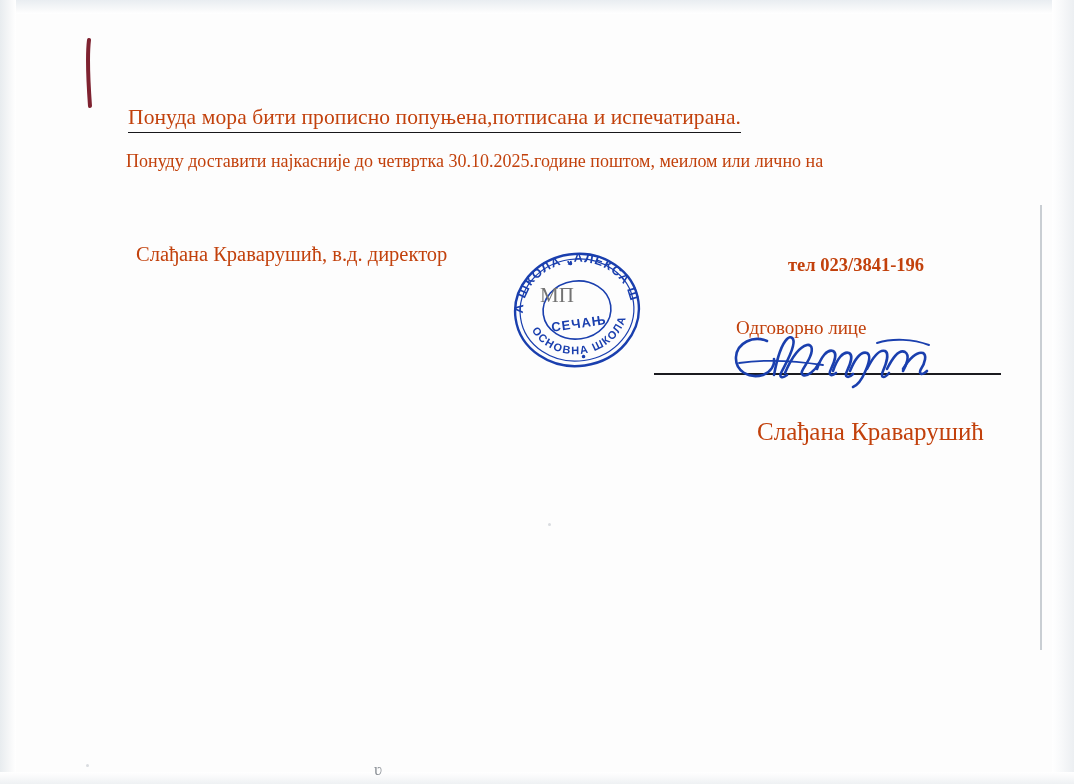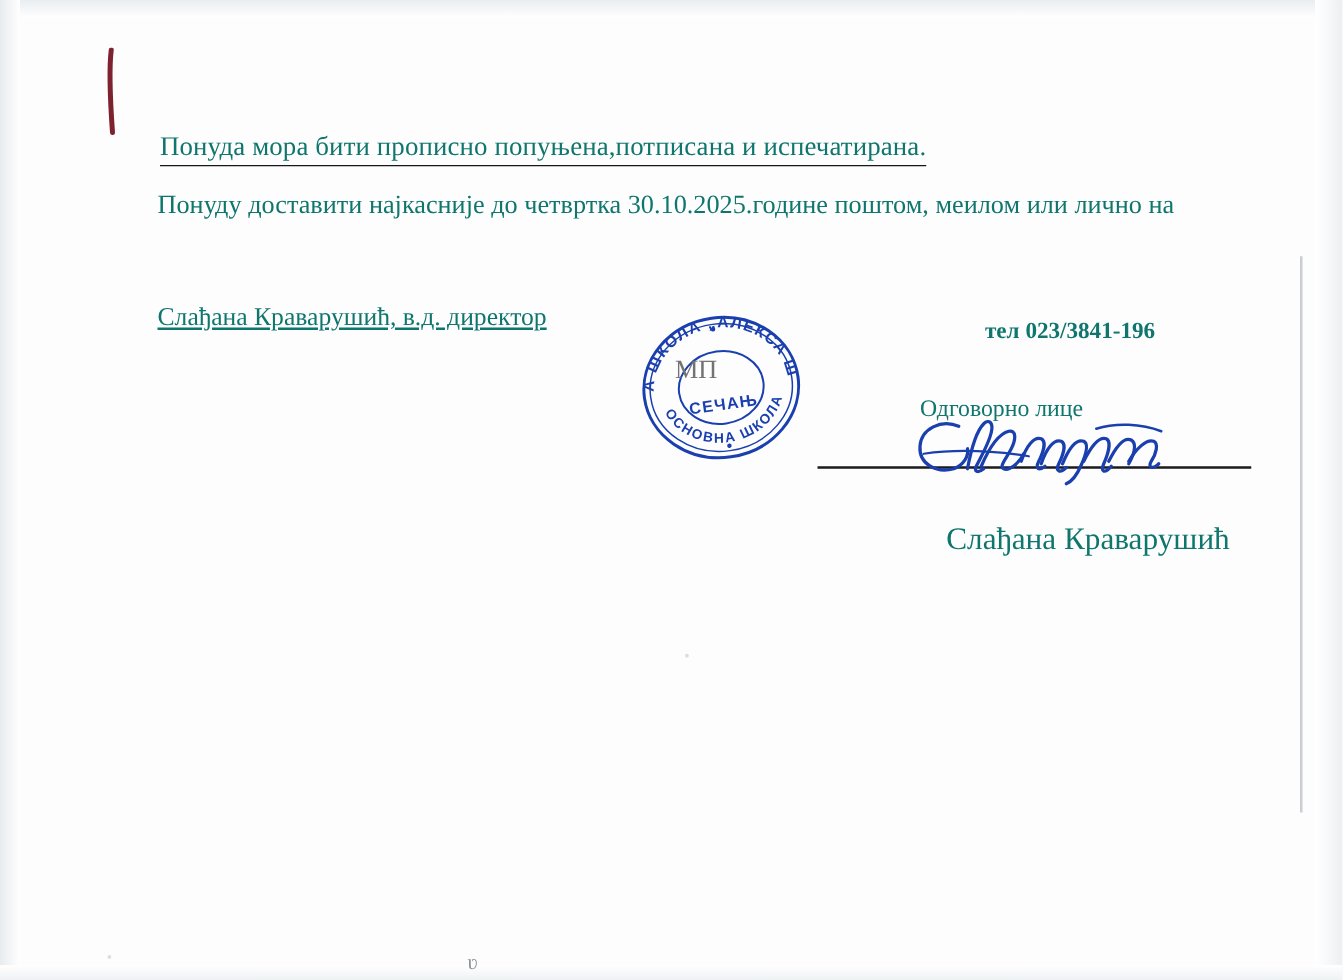--- a/index.html
+++ b/index.html
@@ -57,51 +57,50 @@
     position: absolute;
     left: 84px;
     top: 38px;
     width: 7px;
     height: 68px;
   }
   .pen-mark svg { display: block; }
 
   .text-block {
     position: absolute;
-    color: #0f766e;
+    color: #c2410c;
   }
   .line-underlined {
     left: 128px;
     top: 105px;
     font-size: 21.5px;
     letter-spacing: 0.1px;
     border-bottom: 1.5px solid #17171b;
     padding-bottom: 2px;
     white-space: nowrap;
   }
   .para1 {
     left: 126px;
     top: 150px;
     width: 880px;
-    font-size: 21px;
+    font-size: 18px;
     line-height: 1.32;
   }
   .para1 .l2 { display: block; }
   .contact-label {
     left: 126px;
     top: 215px;
     font-size: 20.5px;
     white-space: nowrap;
   }
   .contact-name {
-    left: 126px;
+    left: 136px;
     top: 243px;
     font-size: 20.5px;
     white-space: nowrap;
-    text-decoration: underline;
   }
   .phone {
     left: 788px;
     top: 255px;
     font-size: 18.5px;
     font-weight: bold;
     white-space: nowrap;
   }
   .resp-label {
     left: 736px;

